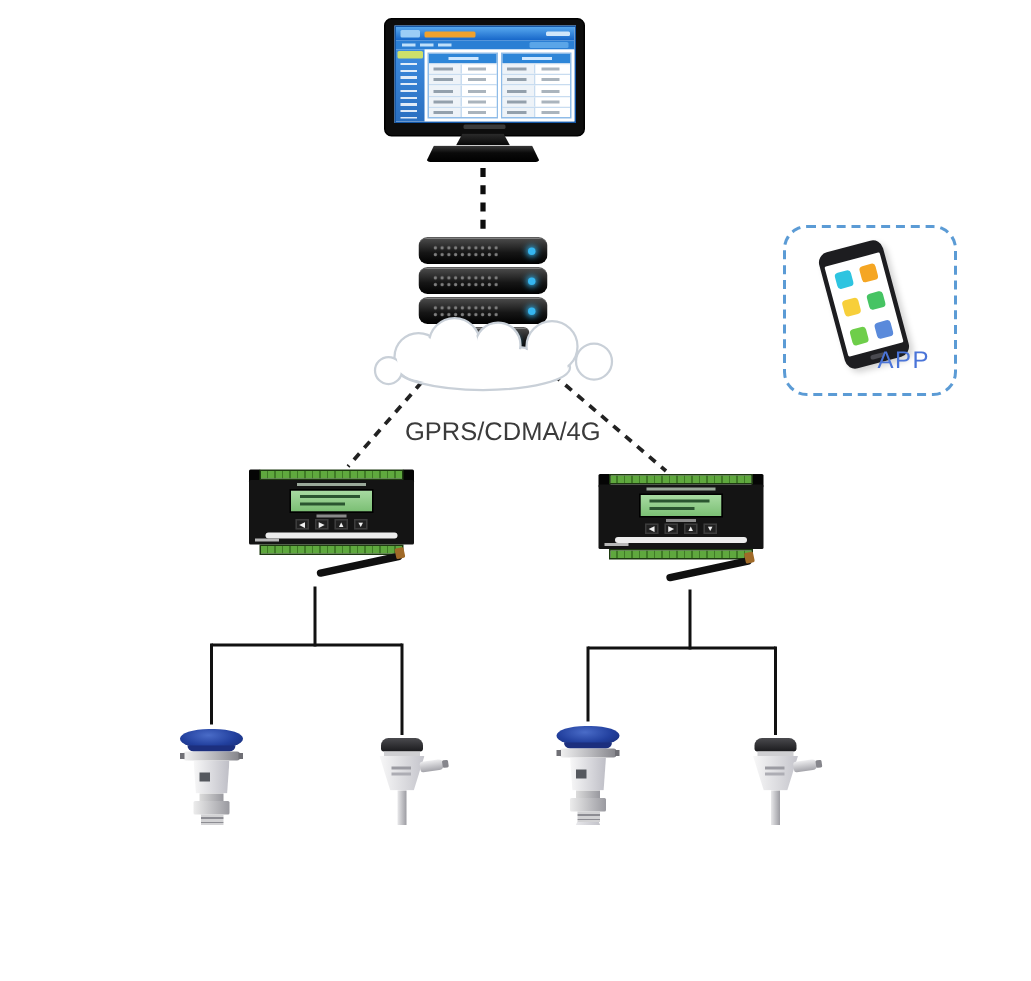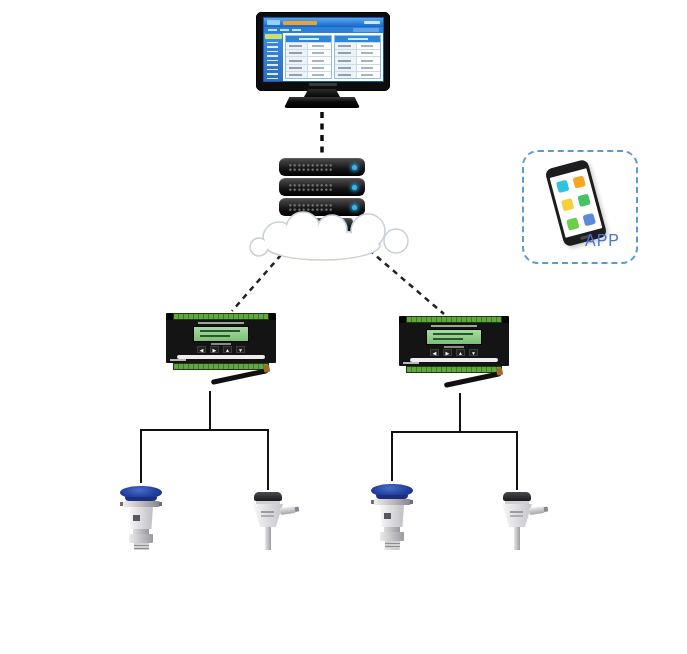--- a/index.html
+++ b/index.html
@@ -224,20 +224,21 @@
         <span class="app-ico ic2"></span>
         <span class="app-ico ic3"></span>
         <span class="app-ico ic4"></span>
         <span class="app-ico ic5"></span>
         <span class="app-ico ic6"></span>
       </div>
     </div>
     <div class="app-label">APP</div>
   </div>
 
+  <div class="abs net-label">GPRS/CDMA/4G</div>
 
   <div class="rtu" style="left:166px;top:313px;">
     <div class="rtu-clamp l"></div>
     <div class="rtu-clamp r"></div>
     <div class="rtu-term top"></div>
     <div class="rtu-body">
       <div class="rtu-lcd"></div>
       <div class="rtu-sub"></div>
       <div class="rtu-btns">
         <span class="rtu-btn">◀</span>

